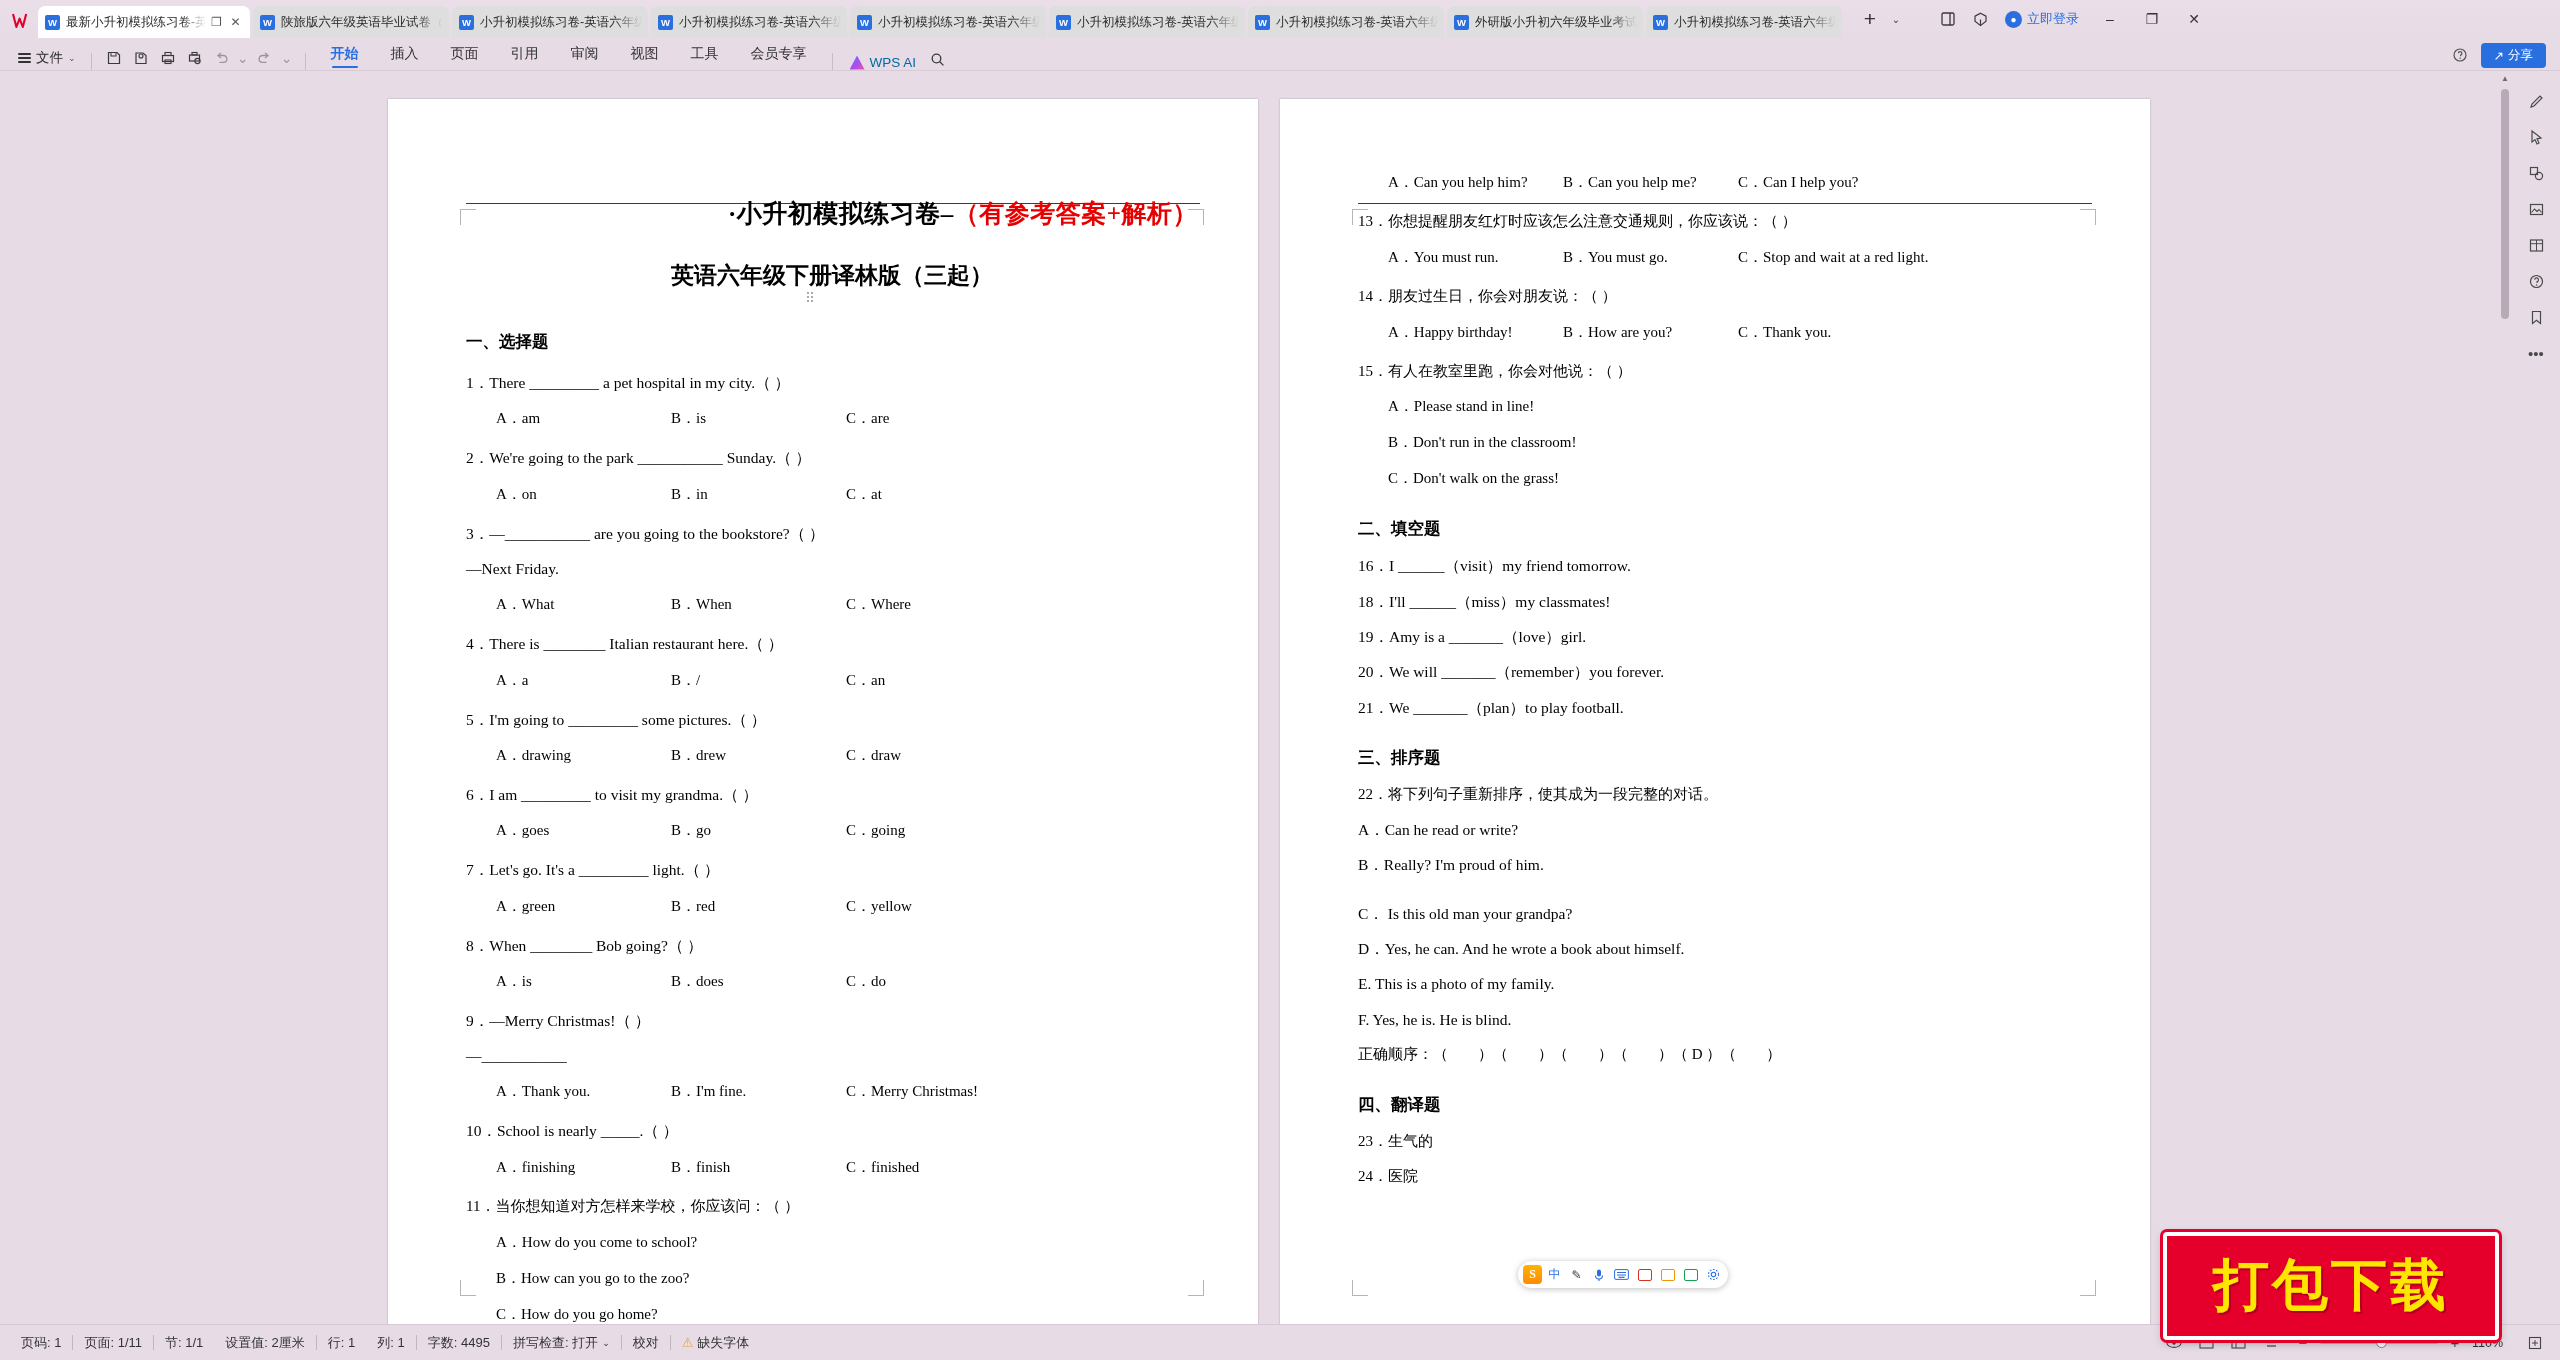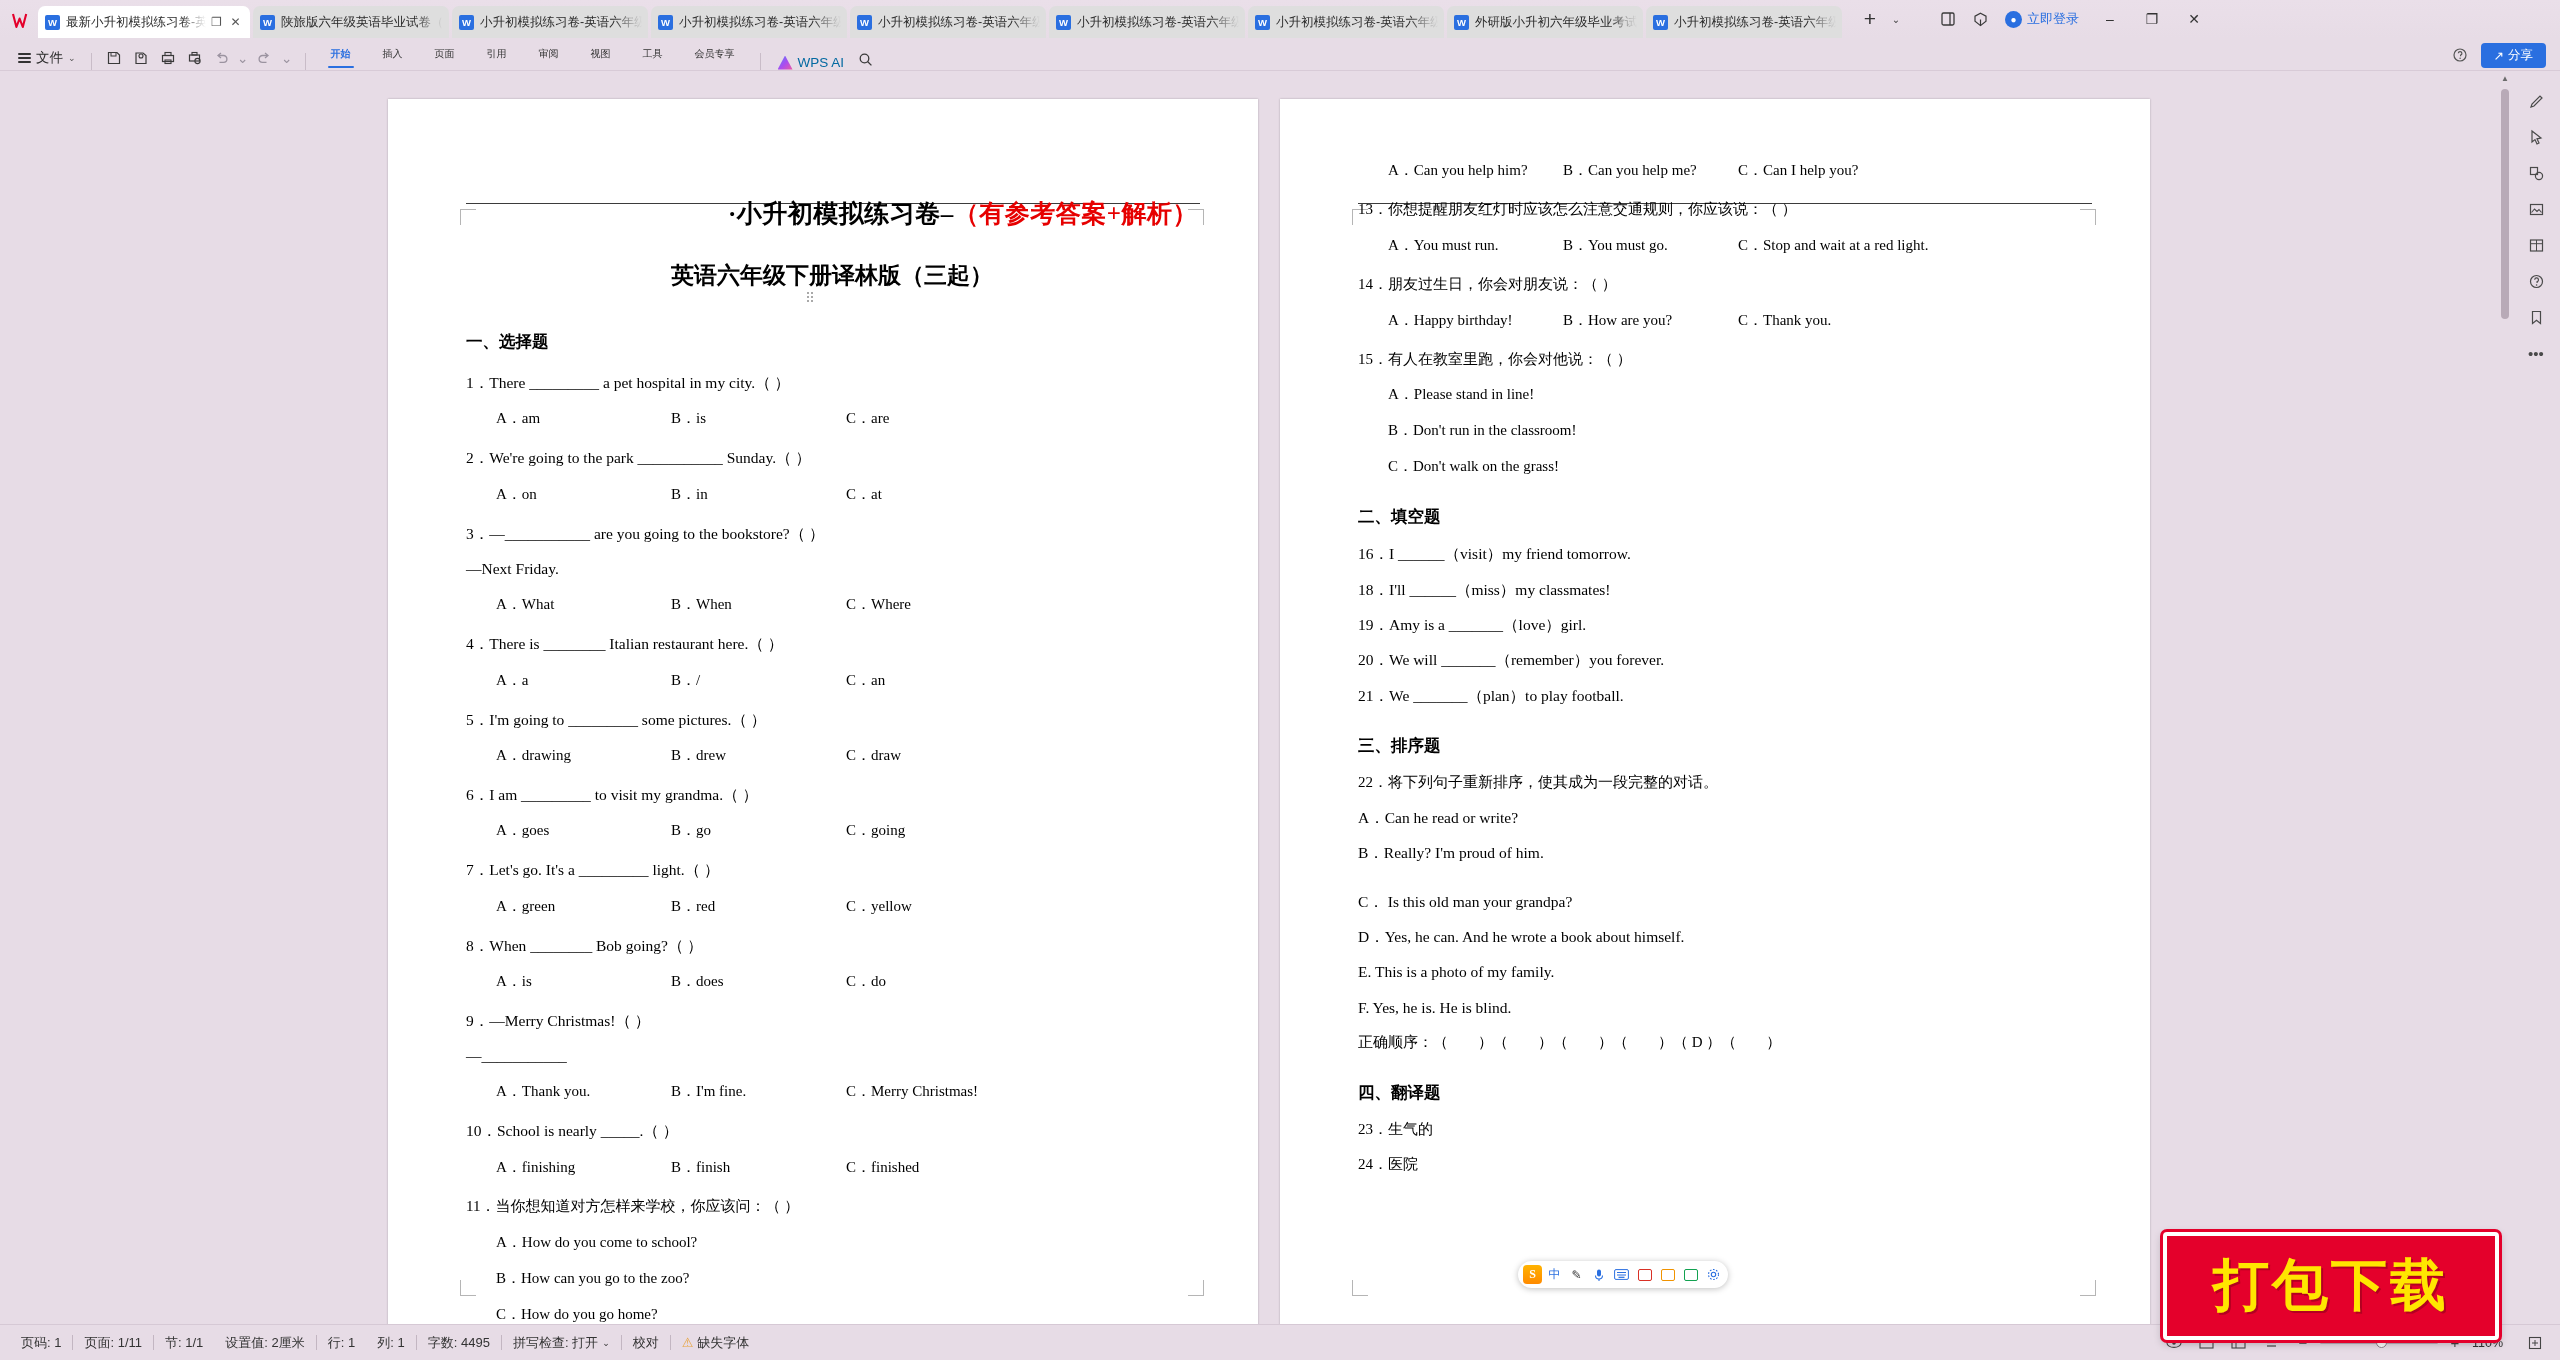--- a/index.html
+++ b/index.html
@@ -117,21 +117,21 @@
     width: 26px; height: 25px;
     display:flex; align-items:center; justify-content:center;
     color: #3a3a3a;
   }
   .qat-btn.dim { color: #9b93a0; }
   .qat-btn svg { display:block; }
   .tabs { display: flex; align-items: center; height: 33px; }
   .rtab {
     padding: 0 16px; height: 33px;
     display: flex; align-items: center; justify-content: center;
-    font-size: 10px; color: #333;
+    font-size: 14px; color: #333;
     position: relative;
   }
   .rtab.active { color: #2a6fe0; font-weight: 600; }
   .rtab.active::after {
     content: ''; position: absolute;
     left: 50%; transform: translateX(-50%);
     bottom: 2px; width: 26px; height: 2.2px;
     background: #2a6fe0; border-radius: 2px;
   }
   .wpsai {
@@ -622,21 +622,21 @@
     </div>
 
     <div class="page">
       <div class="hdr-rule"></div>
       <div class="cmark tl"></div>
       <div class="cmark tr"></div>
       <div class="cmark bl"></div>
       <div class="cmark br"></div>
 
       <div class="page-inner" style="top:62px">
-        <div class="opts" style="margin-top:0">
+        <div class="opts" style="margin-top:12px">
           <span class="o">A．Can you help him?</span>
           <span class="o">B．Can you help me?</span>
           <span class="o">C．Can I help you?</span>
         </div>
 
         <div class="q cn"><span>13．</span><span>你想提醒朋友红灯时应该怎么注意交通规则，你应该说：（  ）</span></div>
         <div class="opts">
           <span class="o">A．You must run.</span>
           <span class="o">B．You must go.</span>
           <span class="o">C．Stop and wait at a red light.</span>

